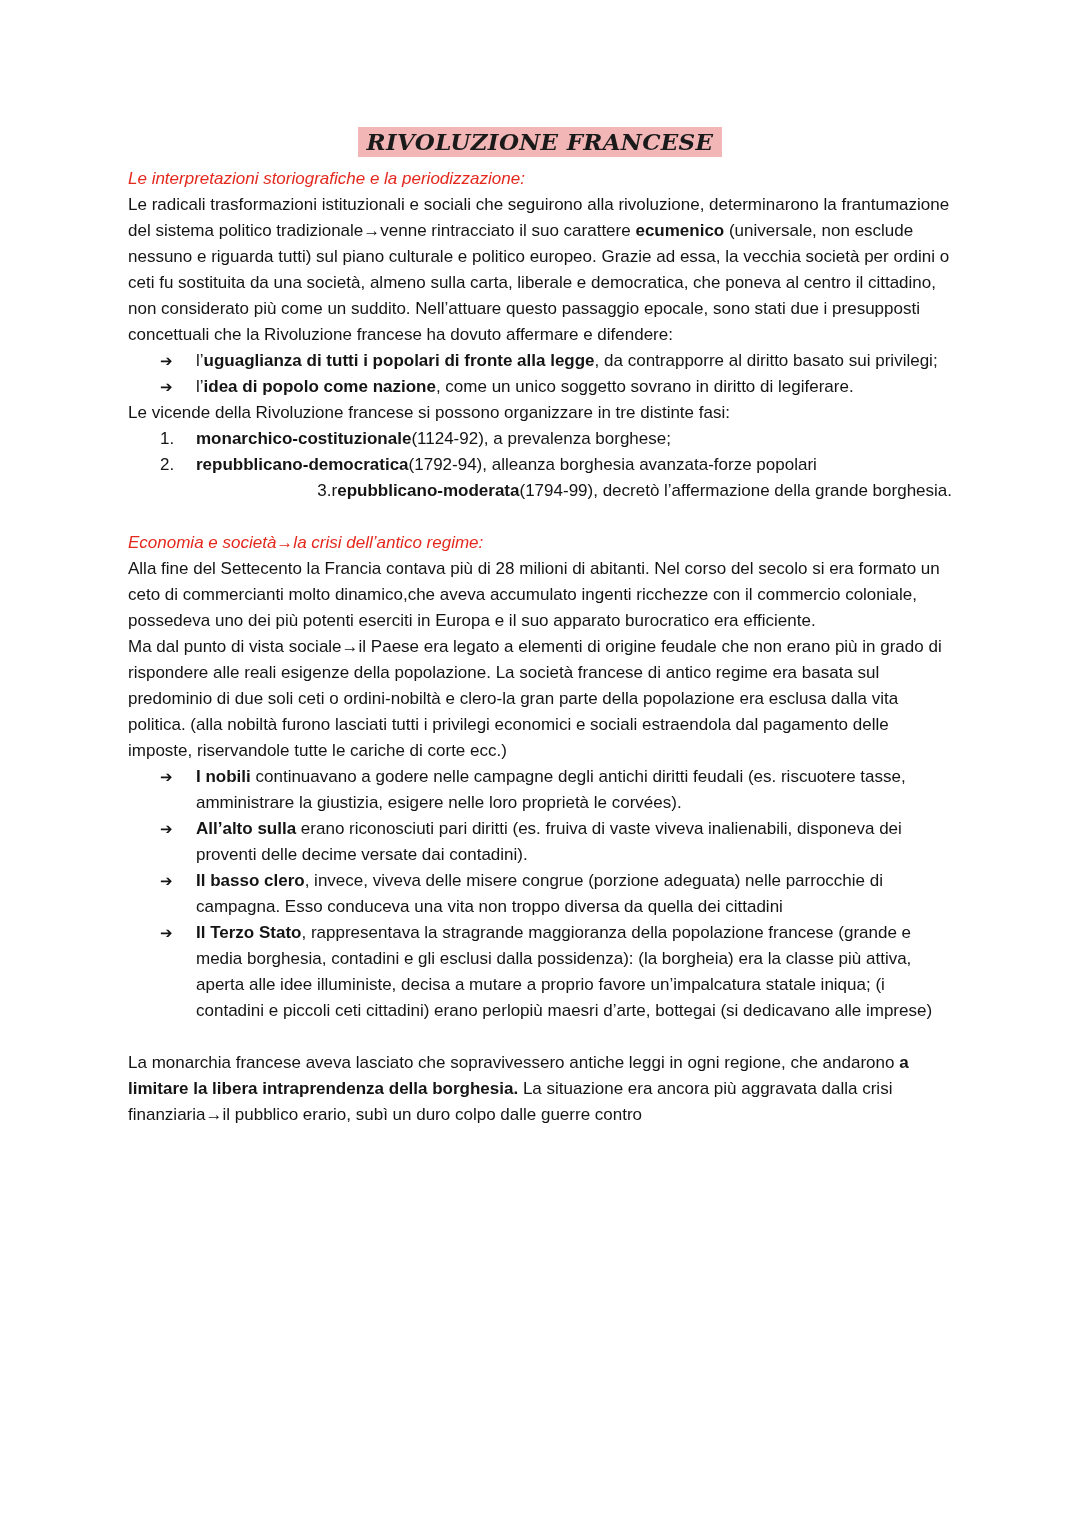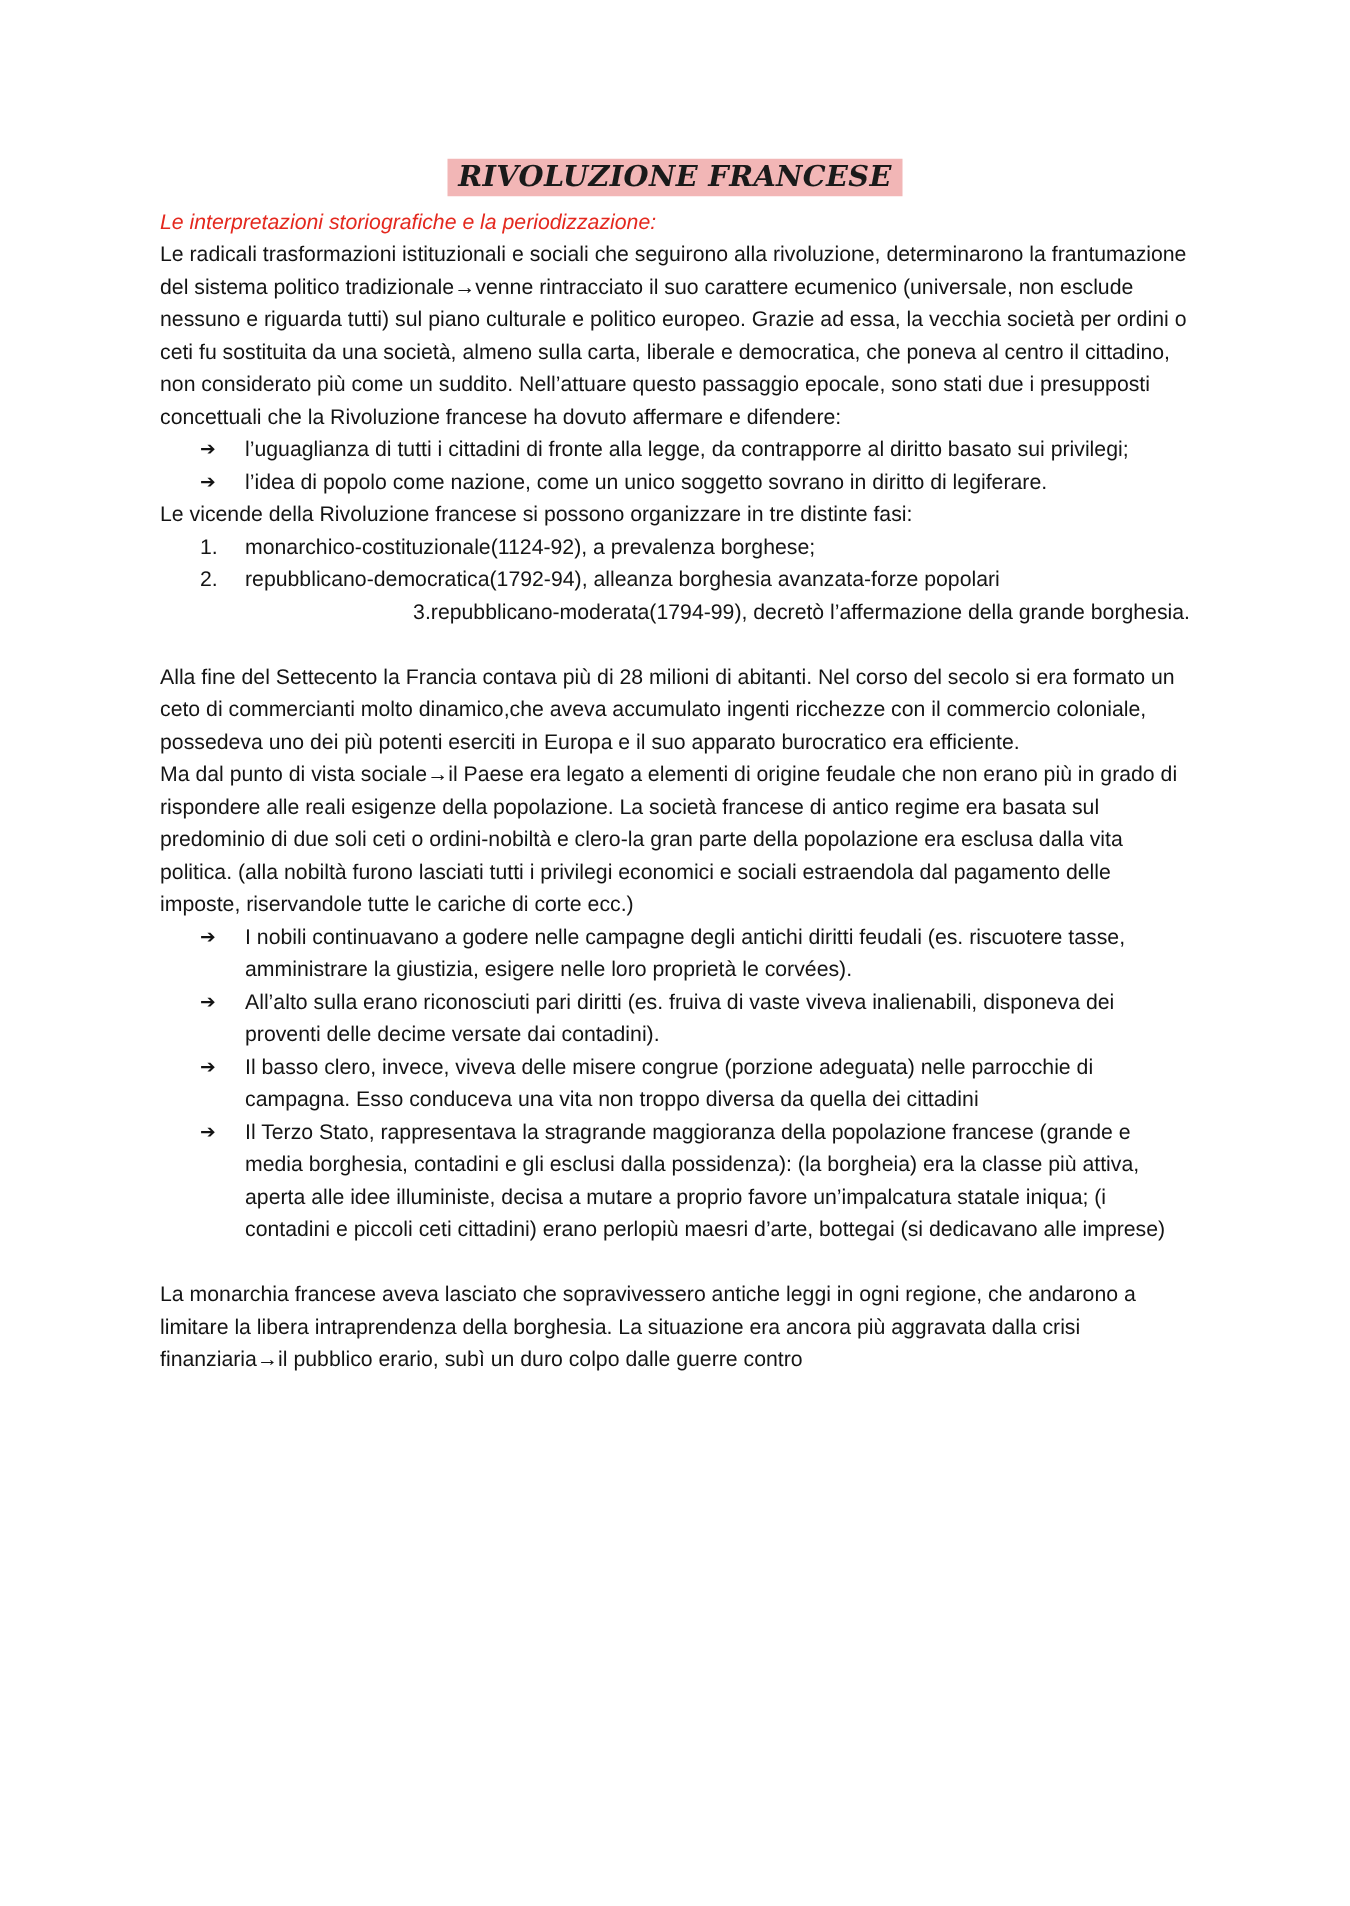--- a/index.html
+++ b/index.html
@@ -23,52 +23,53 @@
     letter-spacing:0.3px;
   }
   .heading { color:var(--heading-red, #e4281e);font-style:italic; }
   .para { }
   .indent { margin-left:32px;text-align:right; }
   .arrow-item, .num-item { display:flex; margin-left:32px; }
   .marker { flex:0 0 36px; width:36px; }
   .arrow-marker { font-size:15px; }
   .itext { flex:1; }
   .spacer { height:26px; }
-  .b { font-weight:normal; }
+  .b { font-weight:bold; }
 </style>
 </head>
 <body>
 
 <div class="page">
   <div class="doc">
     <div class="title-row">
       <span class="title">RIVOLUZIONE FRANCESE</span>
     </div>
     <div>
         <div class="heading">Le interpretazioni storiografiche e la periodizzazione:</div>
         <div class="para"><span>Le radicali trasformazioni istituzionali e sociali che seguirono alla rivoluzione, determinarono la frantumazione del sistema politico tradizionale→venne rintracciato il suo carattere </span><span class="b">ecumenico</span><span> (universale, non esclude nessuno e riguarda tutti) sul piano culturale e politico europeo. Grazie ad essa, la vecchia società per ordini o ceti fu sostituita da una società, almeno sulla carta, liberale e democratica, che poneva al centro il cittadino, non considerato più come un suddito. Nell’attuare questo passaggio epocale, sono stati due i presupposti concettuali che la Rivoluzione francese ha dovuto affermare e difendere:</span></div>
         <div class="arrow-item">
           <span class="marker arrow-marker">➔</span>
-          <div class="itext"><span>l’</span><span class="b">uguaglianza di tutti i cittadini di fronte alla legge</span><span>, da contrapporre al diritto basato sui privilegi;</span></div>
+          <div class="itext"><span>l’</span><span class="b">uguaglianza di tutti i popolari di fronte alla legge</span><span>, da contrapporre al diritto basato sui privilegi;</span></div>
         </div>
         <div class="arrow-item">
           <span class="marker arrow-marker">➔</span>
           <div class="itext"><span>l’</span><span class="b">idea di popolo come nazione</span><span>, come un unico soggetto sovrano in diritto di legiferare.</span></div>
         </div>
         <div class="para"><span>Le vicende della Rivoluzione francese si possono organizzare in tre distinte fasi:</span></div>
         <div class="num-item">
           <span class="marker">1.</span>
           <div class="itext"><span class="b">monarchico-costituzionale</span><span>(1124-92), a prevalenza borghese;</span></div>
         </div>
         <div class="num-item">
           <span class="marker">2.</span>
           <div class="itext"><span class="b">repubblicano-democratica</span><span>(1792-94), alleanza borghesia avanzata-forze popolari</span></div>
         </div>
         <div class="para indent"><span>3.r</span><span class="b">epubblicano-moderata</span><span>(1794-99), decretò l’affermazione della grande borghesia.</span></div>
         <div class="spacer"></div>
+        <div class="heading">Economia e società→la crisi dell’antico regime:</div>
         <div class="para"><span>Alla fine del Settecento la Francia contava più di 28 milioni di abitanti. Nel corso del secolo si era formato un ceto di commercianti molto dinamico,che aveva accumulato ingenti ricchezze con il commercio coloniale, possedeva uno dei più potenti eserciti in Europa e il suo apparato burocratico era efficiente.</span></div>
         <div class="para"><span>Ma dal punto di vista sociale→il Paese era legato a elementi di origine feudale che non erano più in grado di rispondere alle reali esigenze della popolazione. La società francese di antico regime era basata sul predominio di due soli ceti o ordini-nobiltà e clero-la gran parte della popolazione era esclusa dalla vita politica. (alla nobiltà furono lasciati tutti i privilegi economici e sociali estraendola dal pagamento delle imposte, riservandole tutte le cariche di corte ecc.)</span></div>
         <div class="arrow-item">
           <span class="marker arrow-marker">➔</span>
           <div class="itext"><span class="b">I nobili</span><span> continuavano a godere nelle campagne degli antichi diritti feudali (es. riscuotere tasse, amministrare la giustizia, esigere nelle loro proprietà le corvées).</span></div>
         </div>
         <div class="arrow-item">
           <span class="marker arrow-marker">➔</span>
           <div class="itext"><span class="b">All’alto sulla</span><span> erano riconosciuti pari diritti (es. fruiva di vaste viveva inalienabili, disponeva dei proventi delle decime versate dai contadini).</span></div>
         </div>

